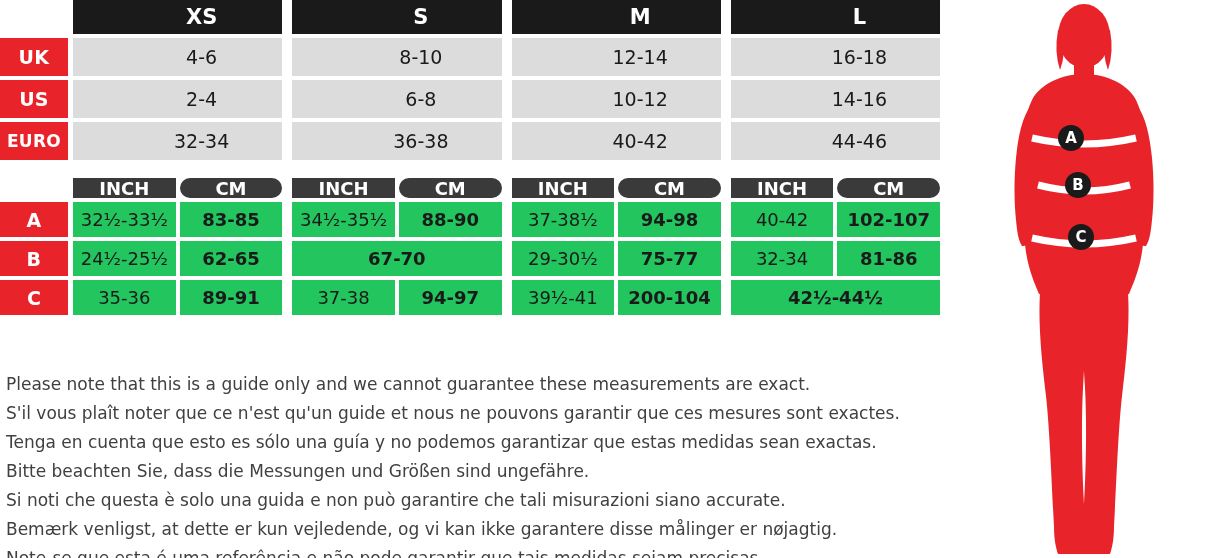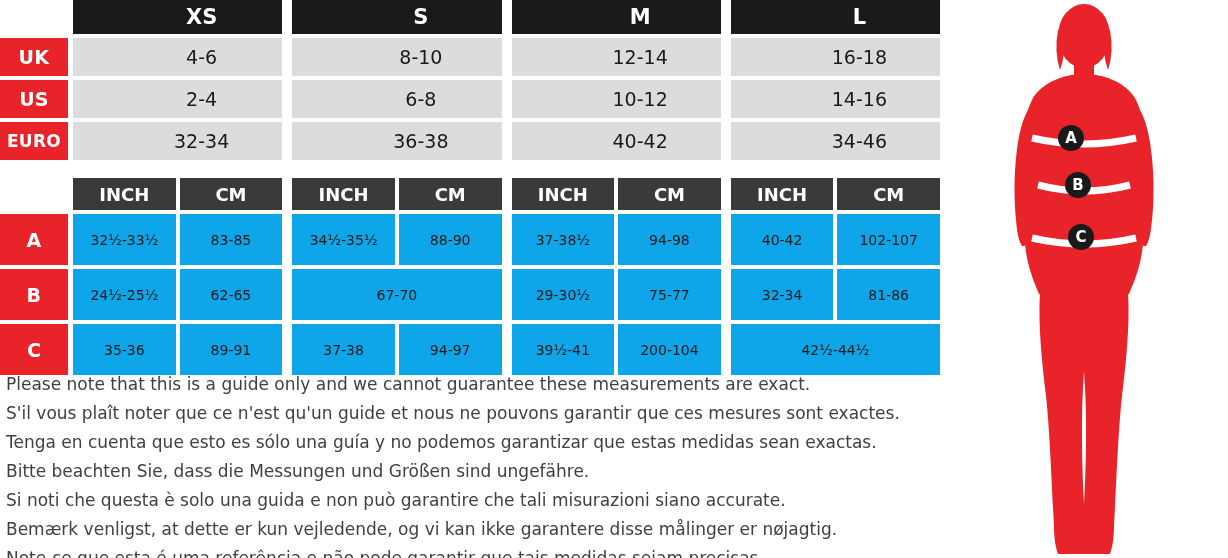--- a/index.html
+++ b/index.html
@@ -87,36 +87,36 @@
 
   .subhead {
     flex: 1 1 0;
     display: flex;
     align-items: center;
     justify-content: center;
     background: #3a3a3a;
     color: #ffffff;
     font-weight: bold;
     font-size: 18px;
-    height: 32px;
+    height: 20px;
     margin-right: 4px;
   }
-  .subhead:last-child { margin-right: 0; }
+  .subhead:last-child { margin-right: 0; border-radius: 14px; }
 
   .subcell {
     flex: 1 1 0;
     display: flex;
     align-items: center;
     justify-content: center;
-    background: #0ea5e9;
-    font-size: 14px;
-    height: 51px;
+    background: #22c55e;
+    font-size: 18px;
+    height: 35px;
     margin-right: 4px;
   }
-  .subcell:last-child { margin-right: 0; }
+  .subcell:last-child { margin-right: 0; font-weight: bold; }
 
   .spacer { height: 14px; }
 
   
   .notes {
     position: absolute;
     left: 6px;
     top: 372px;
     width: 930px;
   }
@@ -220,21 +220,21 @@
       <div class="sizegroup">
           <div class="cell">32-34</div>
         </div>
       <div class="sizegroup">
           <div class="cell">36-38</div>
         </div>
       <div class="sizegroup">
           <div class="cell">40-42</div>
         </div>
       <div class="sizegroup">
-          <div class="cell">34-46</div>
+          <div class="cell">44-46</div>
         </div>
     </div>
 
     <div class="spacer"></div>
 
     <div class="row">
       <div class="rowlabel blank"></div>
       <div class="gap"></div>
       <div class="sizegroup">
         <div class="subhead">INCH</div>

